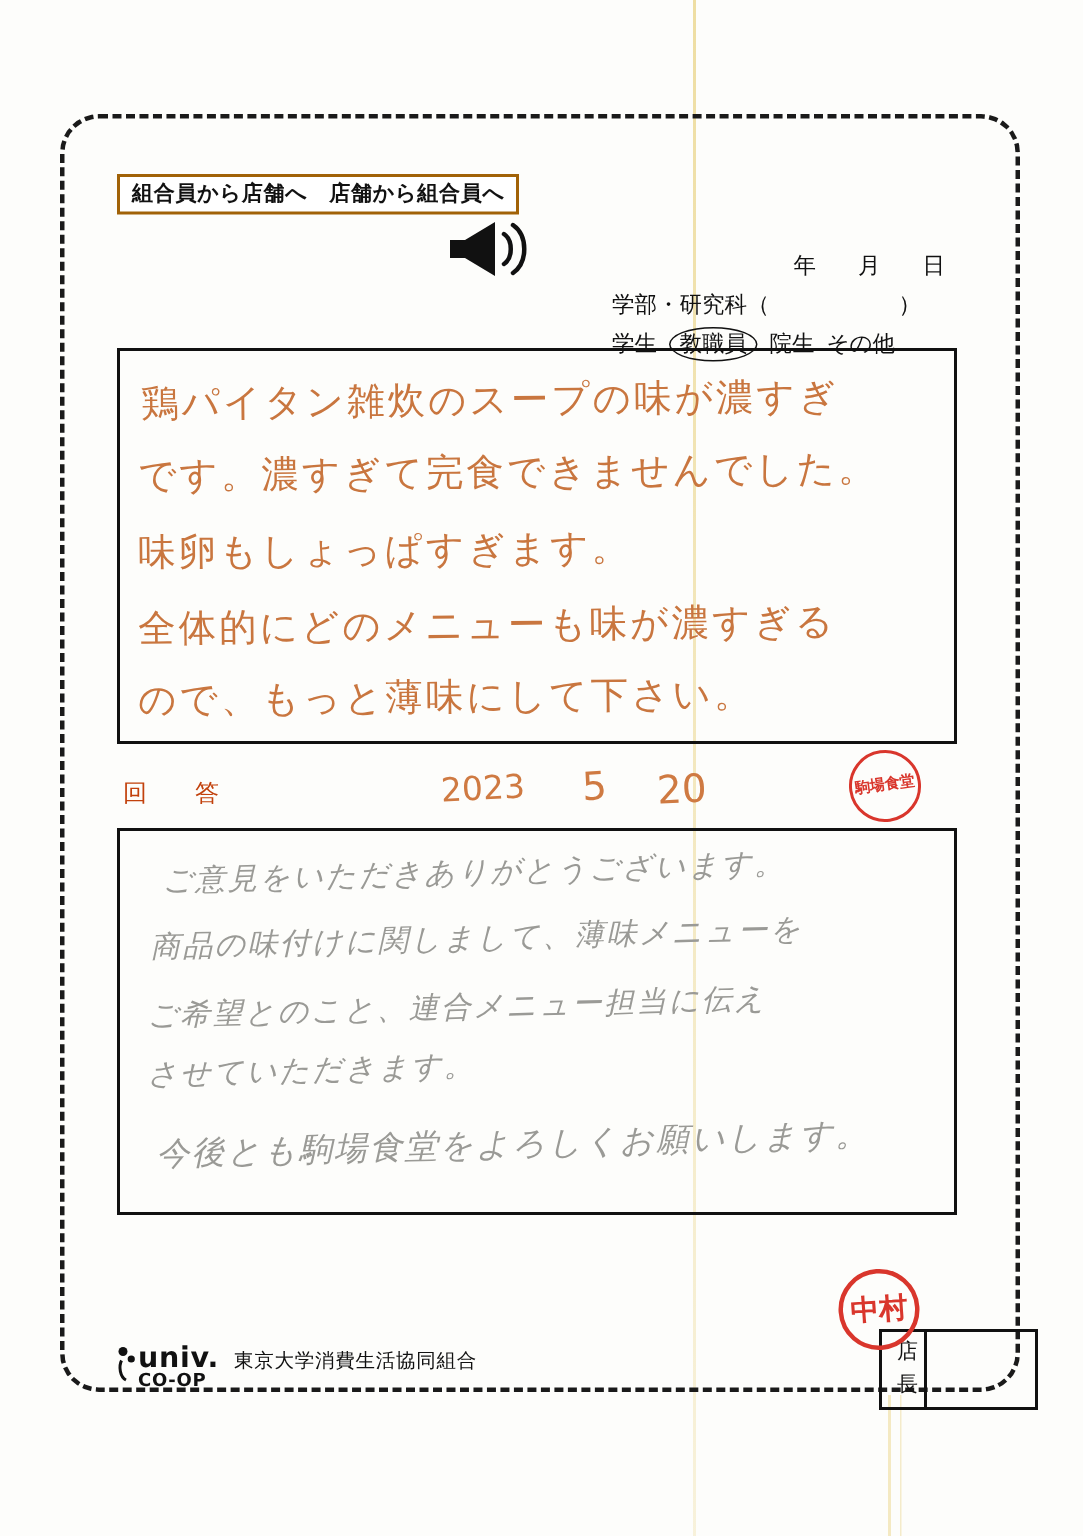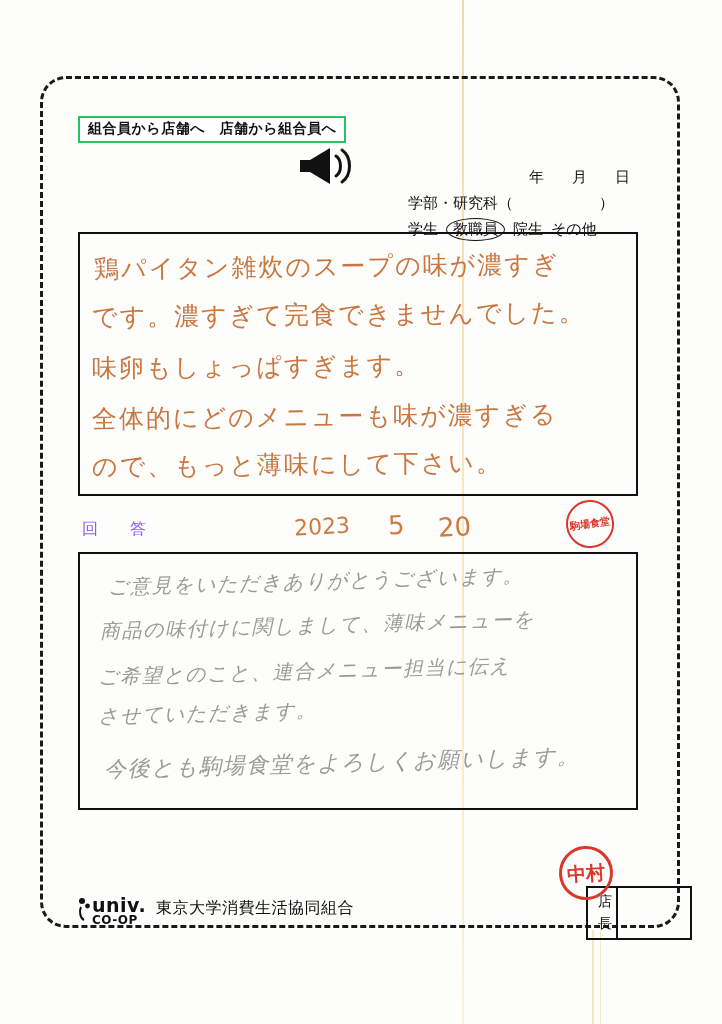--- a/index.html
+++ b/index.html
@@ -51,21 +51,21 @@
     position: absolute;
     left: 78px;
     top: 108px;
     width: 560px;
     height: 110px;
   }
   .title-tagline {
     position: absolute;
     left: 0;
     top: 8px;
-    border: 2px solid #22c55e;
+    border: 2px solid #a16207;
     padding: 2px 8px 3px 8px;
     font-size: 14px;
     letter-spacing: 0.5px;
     font-weight: 700;
     color: #111;
     background: #fff;
     font-family: "DejaVu Sans", sans-serif;
   }
   .title-main {
     position: absolute;
@@ -158,21 +158,21 @@
     font-style: italic;
   }
 
   
   .answer-meta {
     position: absolute;
     left: 82px;
     top: 516px;
     width: 556px;
     height: 30px;
-    color: #8b5cf6;
+    color: #c2410c;
     font-size: 16px;
     letter-spacing: 1px;
   }
   .am-label { position: absolute; left: 0; top: 3px; letter-spacing: 8px; }
   .am-date  { position: absolute; left: 168px; top: 3px; letter-spacing: 1px; }
   .am-resp  { position: absolute; left: 400px; top: 3px; letter-spacing: 1px; }
   .hand-date {
     position: absolute;
     color: #cf7a42;
     font-size: 22px;
@@ -259,21 +259,21 @@
     position: absolute;
     left: 0;
     top: 2px;
     width: 13px;
     height: 26px;
   }
   .coop-name {
     position: absolute;
     left: 78px;
     top: 12px;
-    font-size: 16px;
+    font-size: 13px;
     color: #111;
     letter-spacing: 0.5px;
   }
   .manager-box {
     position: absolute;
     left: 508px;
     top: 0px;
     width: 106px;
     height: 54px;
     border: 2px solid #111;

